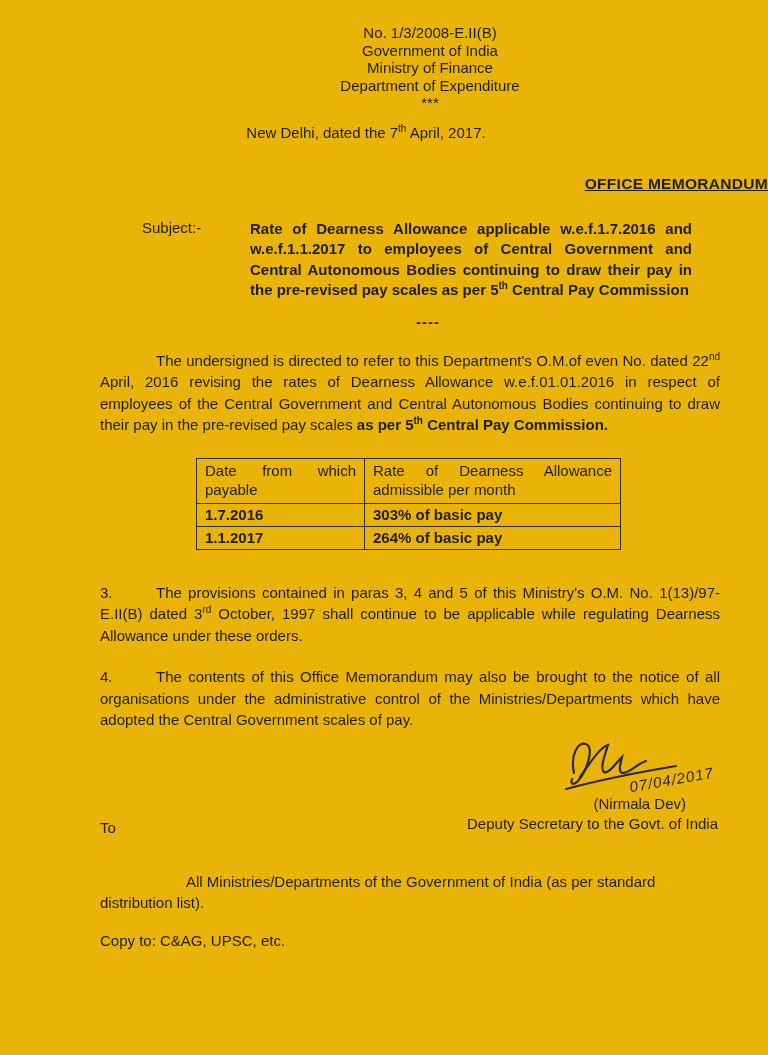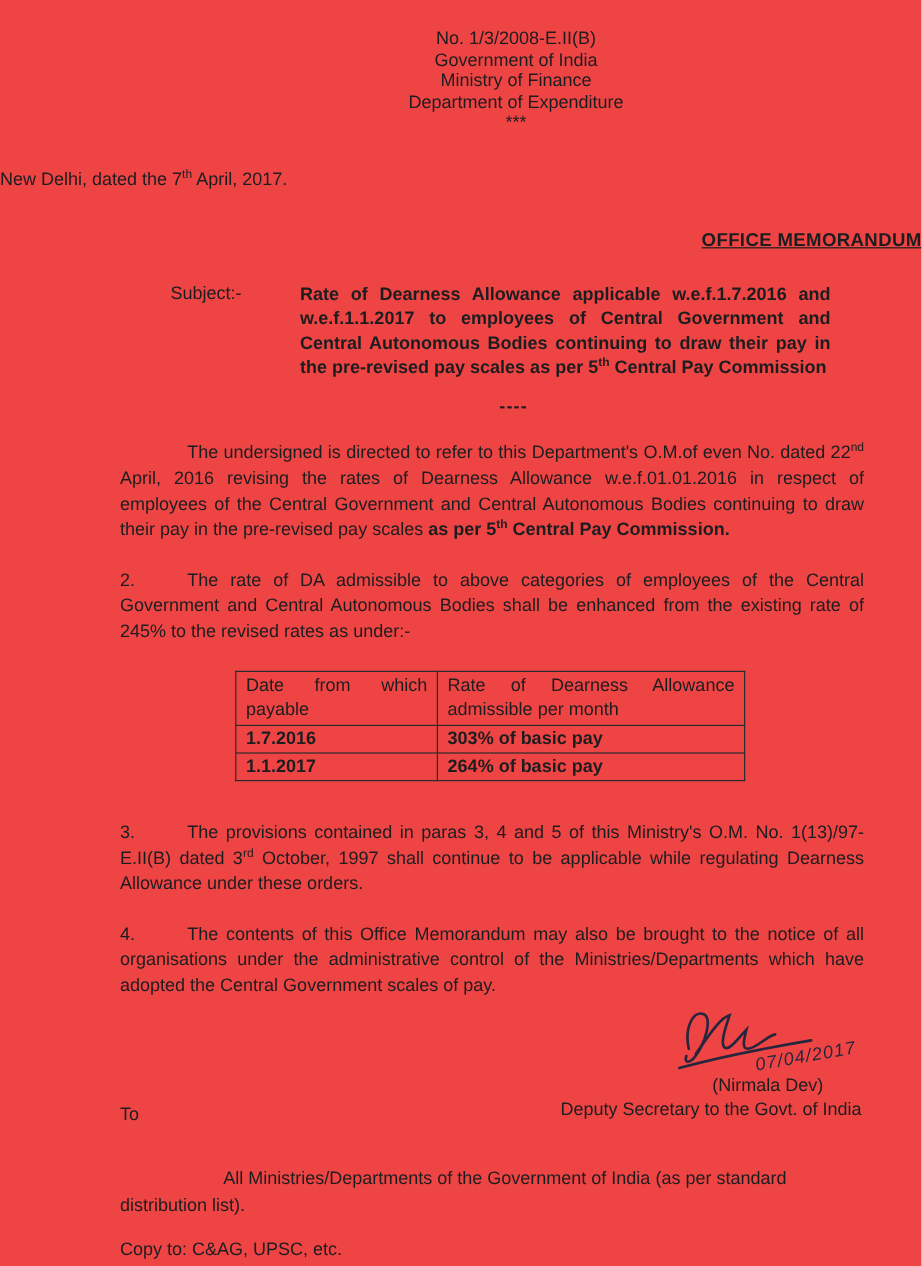--- a/index.html
+++ b/index.html
@@ -1,24 +1,24 @@
 <!DOCTYPE html>
 <html><head>
 <meta charset="utf-8">
 <style>
   * { margin:0; padding:0; box-sizing:border-box; }
   html,body { background:#ffffff; }
   .page {
     width:768px; height:1055px; margin:0 auto; position:relative; overflow:hidden;
-    background:#ef4444; color:#1d1d20;
+    background:#eab308; color:#1d1d20;
     font-family:"Liberation Sans", sans-serif; font-size:15px;
   }
   .header { text-align:center; padding-top:24px; padding-left:92px; line-height:17.5px; }
   .header div { white-space:pre; }
-  .dateline { text-align:left; padding-right:36px; margin-top:29px; }
+  .dateline { text-align:center; padding-right:36px; margin-top:12px; }
   sup { font-size:10px; vertical-align:super; line-height:0; }
   .memo-title { text-align:right; padding-left:88px; margin-top:34px; font-weight:bold; text-decoration:underline; letter-spacing:.3px; font-size:15.5px; }
   .subject-row { display:flex; margin-top:26px; padding-left:66px;justify-content:center; }
   .subject-label { width:108px; flex:none; }
   .subject-text { width:442px; font-weight:bold; text-align:justify; line-height:20.5px; }
   .sep { text-align:center; padding-left:88px; margin-top:12px; font-weight:bold; letter-spacing:1px; }
   .para { margin:20px 48px 0 100px; text-align:justify; line-height:21.5px; }
   .para.first-indent { text-indent:56px; }
   .pnum { display:inline-block; width:56px; text-indent:0; }
   table.da { border-collapse:collapse; margin:22px 0 0 196px; table-layout:fixed; }
@@ -60,21 +60,20 @@
 
   <div class="subject-row">
     <div class="subject-label">Subject:-</div>
     <div class="subject-text"><span>Rate of Dearness Allowance applicable w.e.f.1.7.2016  and w.e.f.1.1.2017 to employees of Central Government and Central Autonomous Bodies continuing to draw their pay in the pre-revised pay scales as per 5</span><sup>th</sup><span> Central Pay Commission</span></div>
   </div>
 
   <div class="sep">----</div>
 
   <p class="para first-indent"><span>The undersigned is directed to refer to this Department's  O.M.of even No. dated 22</span><sup>nd</sup><span> April, 2016 revising the rates of Dearness Allowance w.e.f.01.01.2016  in respect of employees of the Central Government and Central Autonomous Bodies continuing to draw their pay in the pre-revised pay scales </span><b><span>as per 5</span><sup>th</sup><span> Central Pay Commission.</span></b></p>
 
-  <p class="para"><span class="pnum">2.</span><span>The rate of DA admissible to above categories of employees of the Central Government and Central Autonomous Bodies shall be enhanced from the existing rate of  245% to the revised rates as under:-</span></p>
 
   <table class="da">
     <colgroup>
         <col class="c1">
         <col class="c2">
       </colgroup>
     <thead>
       <tr>
         <td>Date from which payable</td>
         <td>Rate of Dearness Allowance admissible per month</td>

